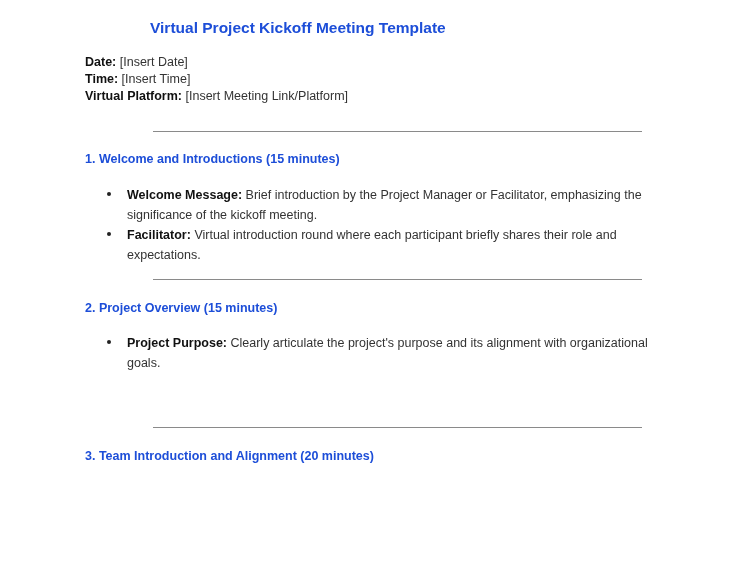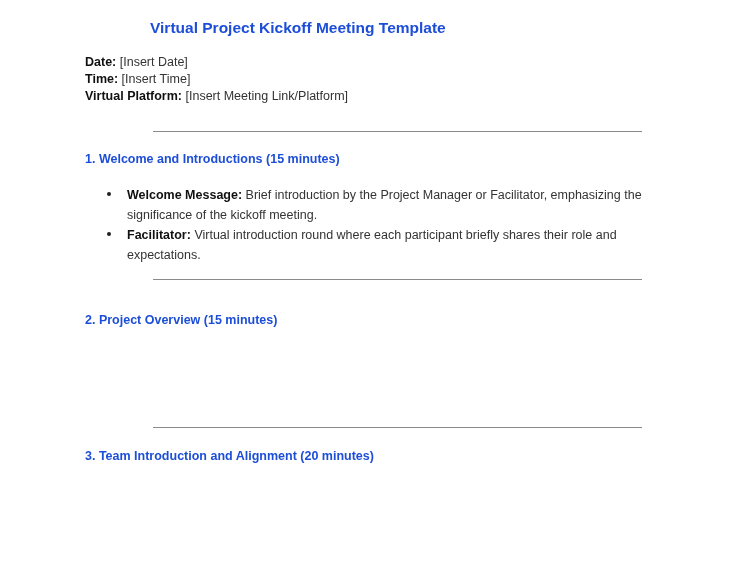--- a/index.html
+++ b/index.html
@@ -41,22 +41,23 @@
   <div class="rule" style="top:131px"></div>
 
   <div class="section-h" style="top:152px">1. Welcome and Introductions (15 minutes)</div>
   <div class="bullets" style="top:185px">
     <div class="bullet"><span class="dot"></span><b>Welcome Message:</b><span> Brief introduction by the Project Manager or Facilitator, emphasizing the significance of the kickoff meeting.</span></div>
     <div class="bullet"><span class="dot"></span><b>Facilitator:</b><span> Virtual introduction round where each participant briefly shares their role and expectations.</span></div>
   </div>
 
   <div class="rule" style="top:279px"></div>
 
-  <div class="section-h" style="top:313px">2. Project Overview (15 minutes)</div>
+  <div class="section-h" style="top:301px">2. Project Overview (15 minutes)</div>
   <div class="bullets" style="top:333px">
+    <div class="bullet"><span class="dot"></span><b>Project Purpose:</b><span> Clearly articulate the project's purpose and its alignment with organizational goals.</span></div>
   </div>
 
   <div class="rule" style="top:427px"></div>
 
   <div class="section-h" style="top:449px">3. Team Introduction and Alignment (20 minutes)</div>
   <div class="bullets" style="top:481px">
   </div>
 </div>
 
 </body></html>

